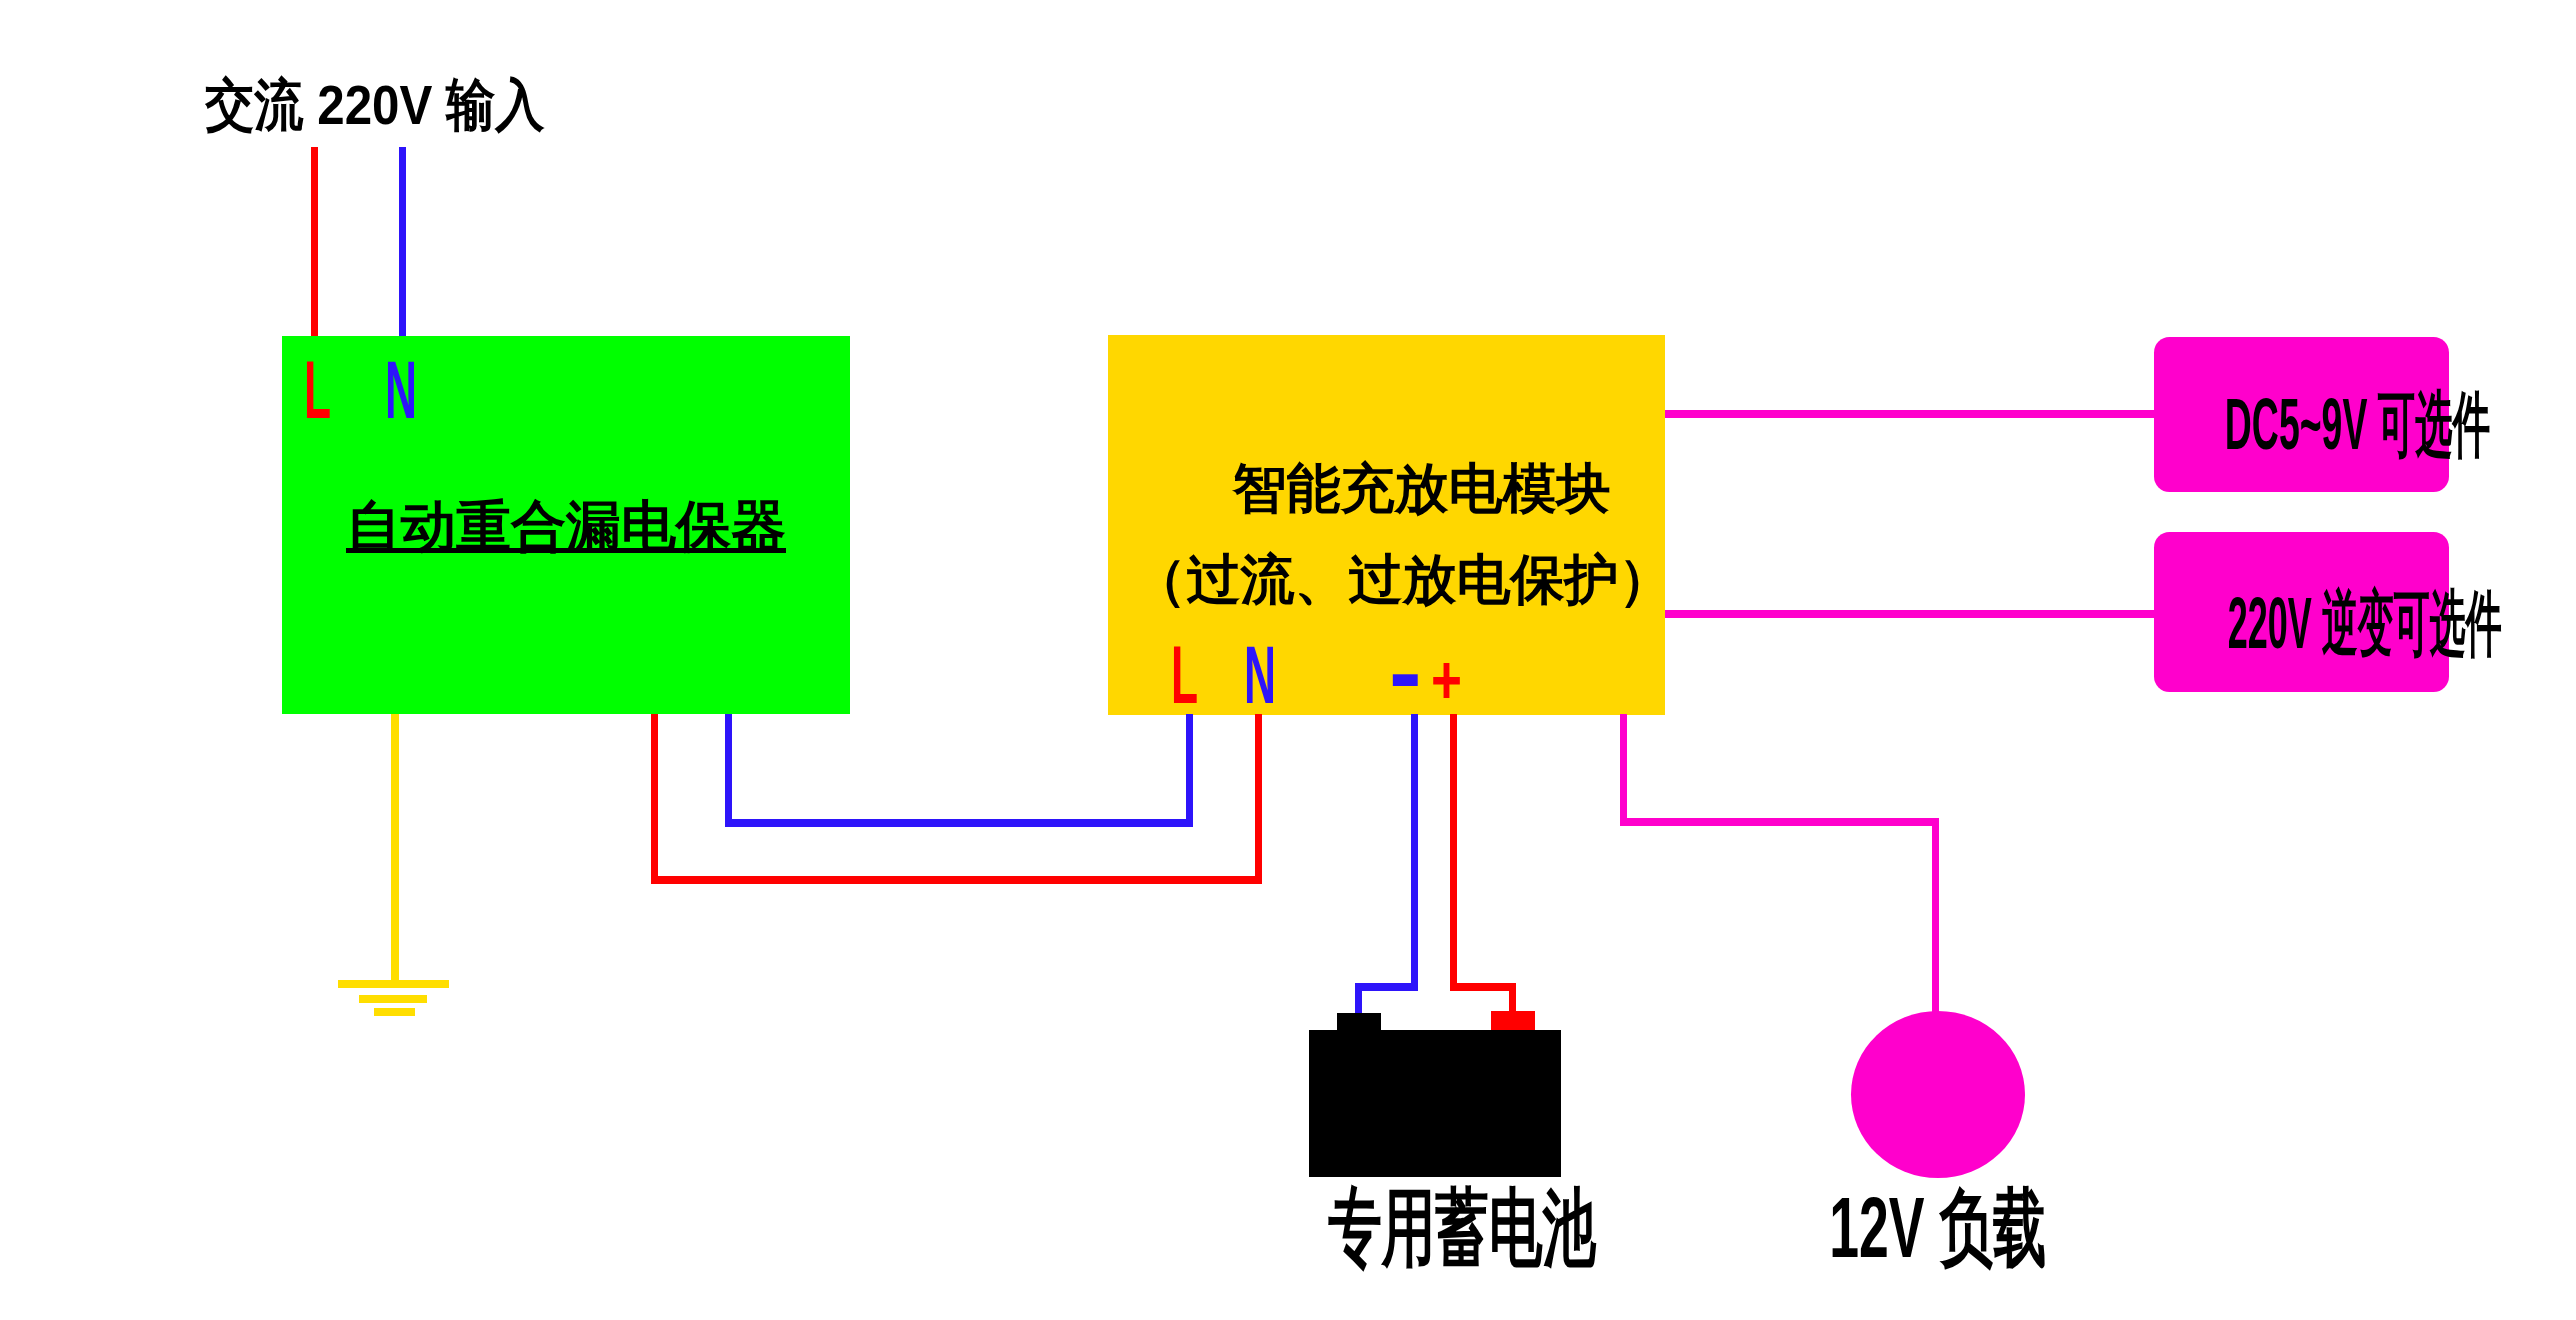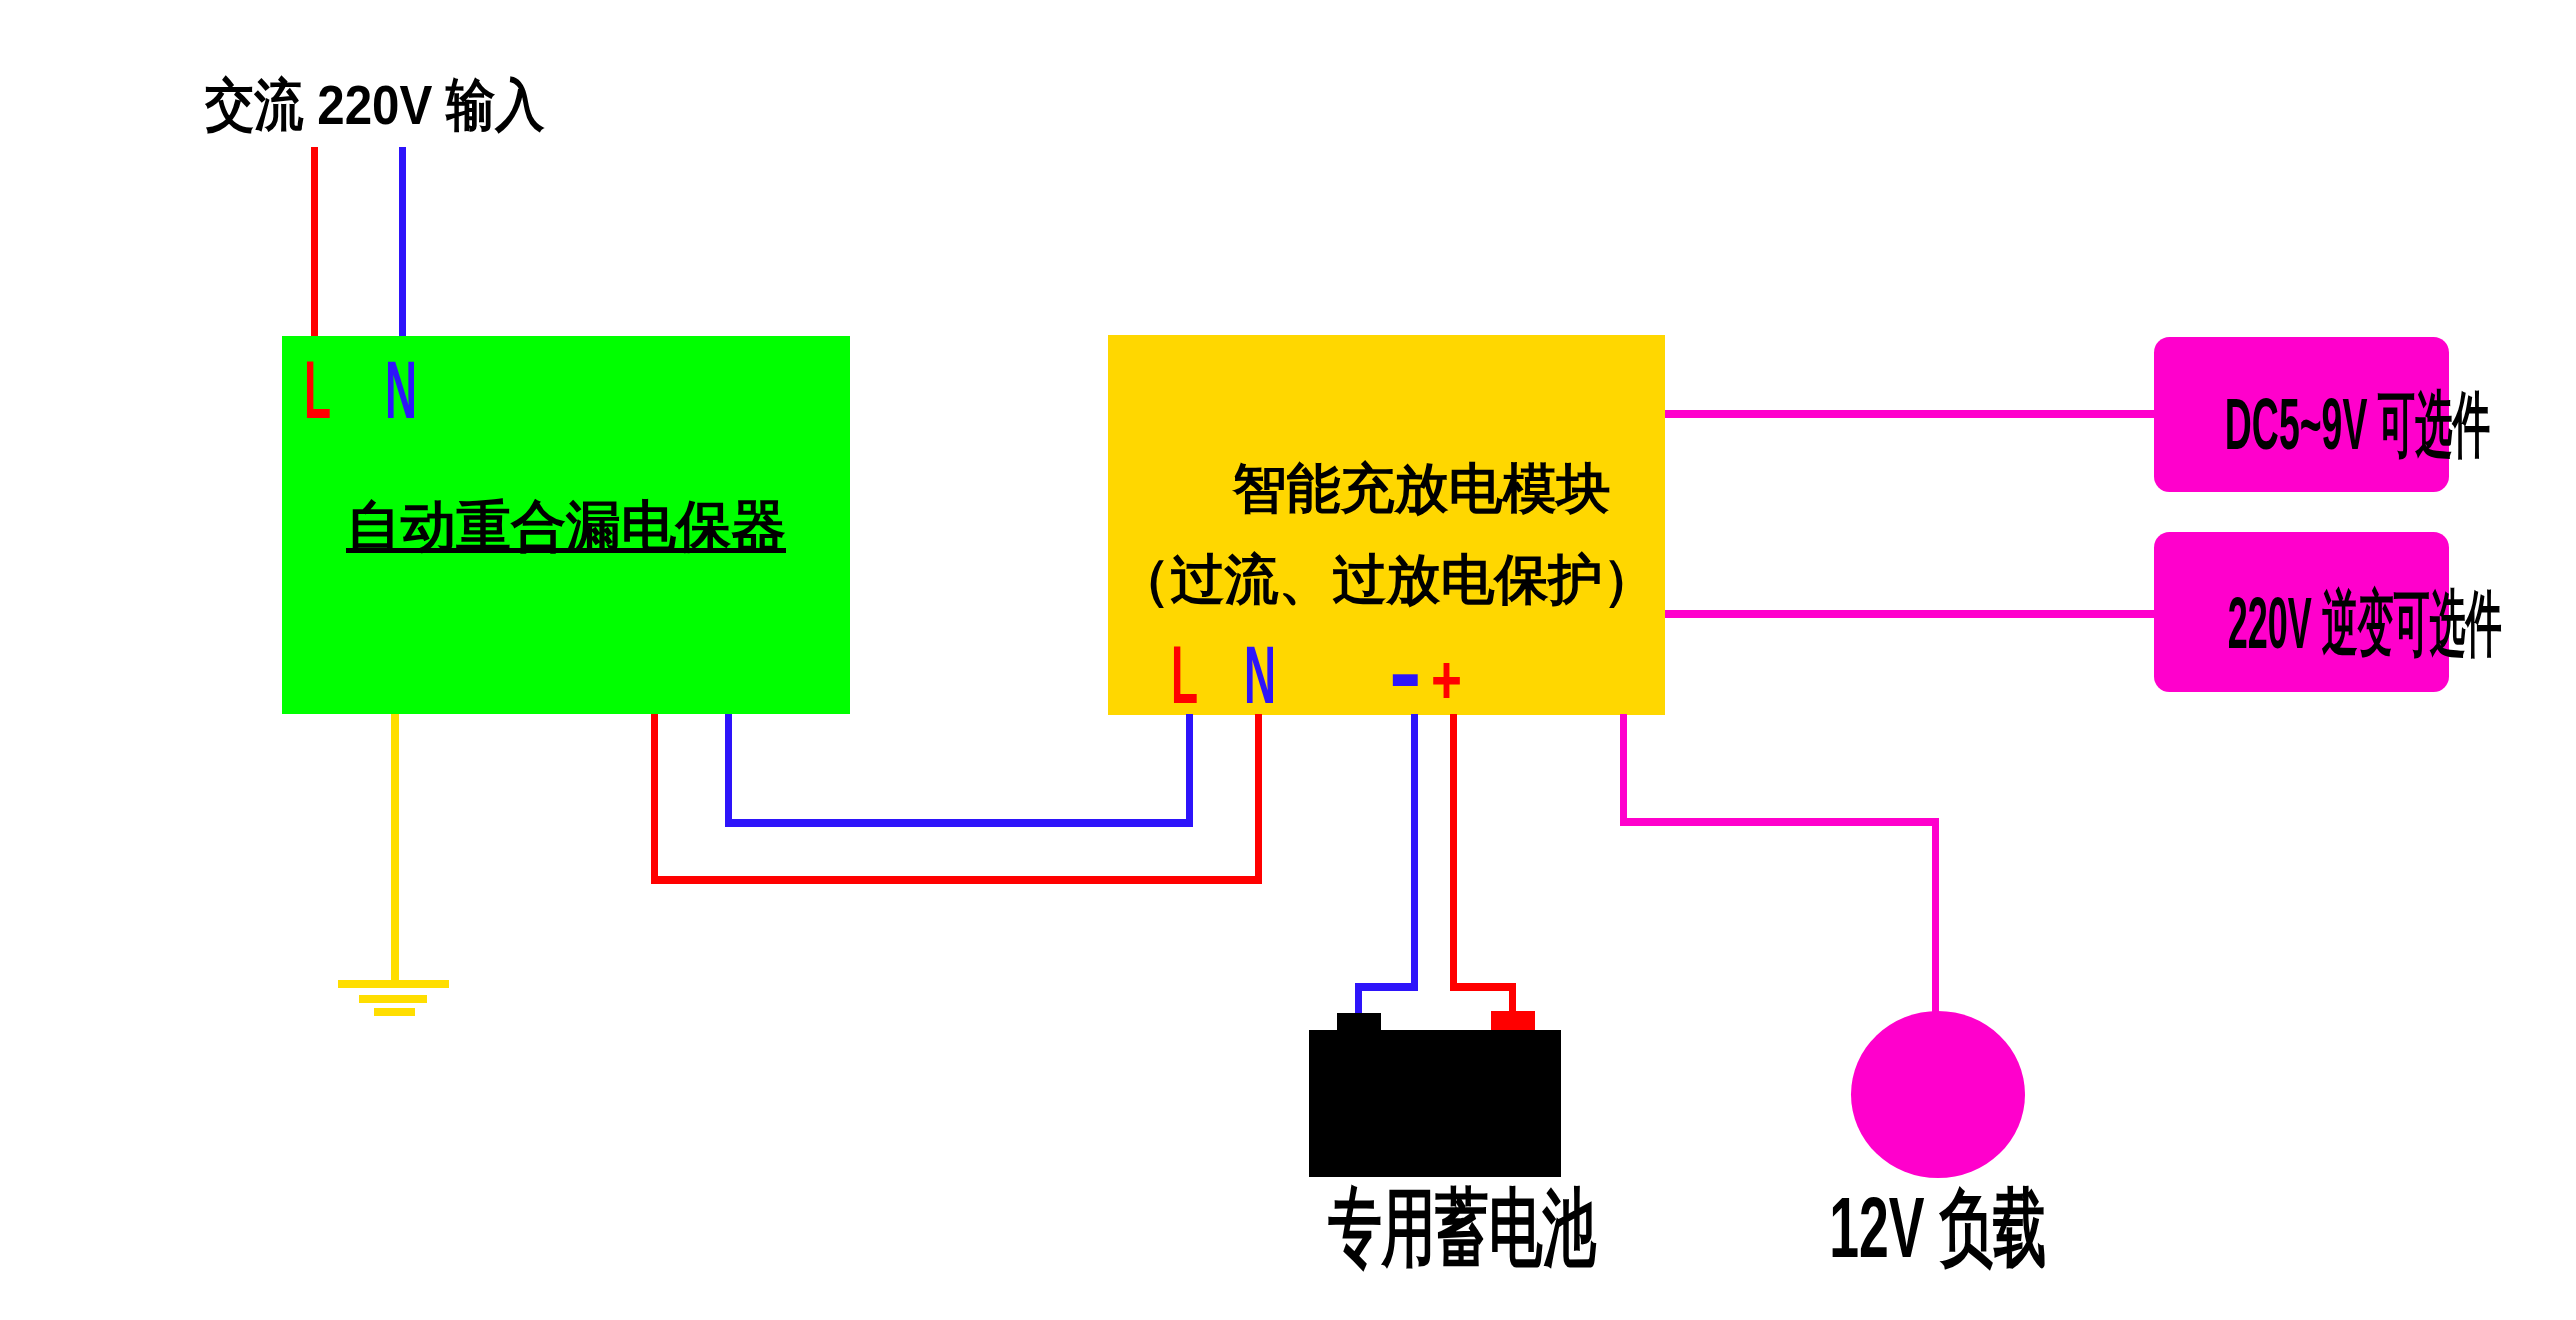--- a/index.html
+++ b/index.html
@@ -29,21 +29,21 @@
   <div class="wire" style="left:311px;top:147px;width:6.8px;height:207px;background:#FF0000;"></div>
   <div class="wire" style="left:399px;top:147px;width:6.8px;height:207px;background:#2D14FA;"></div>
 
   <div class="box" style="left:282px;top:336px;width:568px;height:378px;background:#00FF00;"></div>
   <div class="term ox-left" style="left:304px;top:349px;font-size:82px;font-weight:bold;color:#FF0000;transform:scaleX(0.54);">L</div>
   <div class="term ox-left" style="left:385px;top:349px;font-size:82px;font-weight:bold;color:#2D14FA;transform:scaleX(0.54);">N</div>
   <div class="label centered" style="left:282px;top:499px;width:568px;font-size:55px;text-decoration:underline;">自动重合漏电保器</div>
 
   <div class="box" style="left:1108px;top:335px;width:557px;height:380px;background:#FFD700;"></div>
   <div class="label centered" style="left:1108px;top:461px;width:557px;font-size:54px;margin-left:35px;">智能充放电模块</div>
-  <div class="label centered" style="left:1108px;top:552px;width:557px;font-size:54px;">（过流、过放电保护）</div>
+  <div class="label centered" style="left:1108px;top:552px;width:557px;font-size:54px;padding-left:16px;">（过流、过放电保护）</div>
   <div class="term ox-left" style="left:1171px;top:634px;font-size:82px;color:#FF0000;transform:scaleX(0.54);">L</div>
   <div class="term ox-left" style="left:1244px;top:634px;font-size:82px;color:#2D14FA;transform:scaleX(0.54);">N</div>
   <div class="term ox-left" style="left:1389px;top:623px;font-size:98px;color:#2D14FA;">-</div>
   <div class="term ox-left" style="left:1431px;top:645px;font-size:68px;color:#FF0000;transform:scaleX(0.78);">+</div>
 
   <div class="wire" style="left:725px;top:714px;width:6.8px;height:113px;background:#2D14FA;"></div>
   <div class="wire" style="left:725px;top:819px;width:468px;height:7.7px;background:#2D14FA;"></div>
   <div class="wire" style="left:1186px;top:714px;width:6.8px;height:113px;background:#2D14FA;"></div>
 
   <div class="wire" style="left:651px;top:714px;width:6.8px;height:170px;background:#FF0000;"></div>

